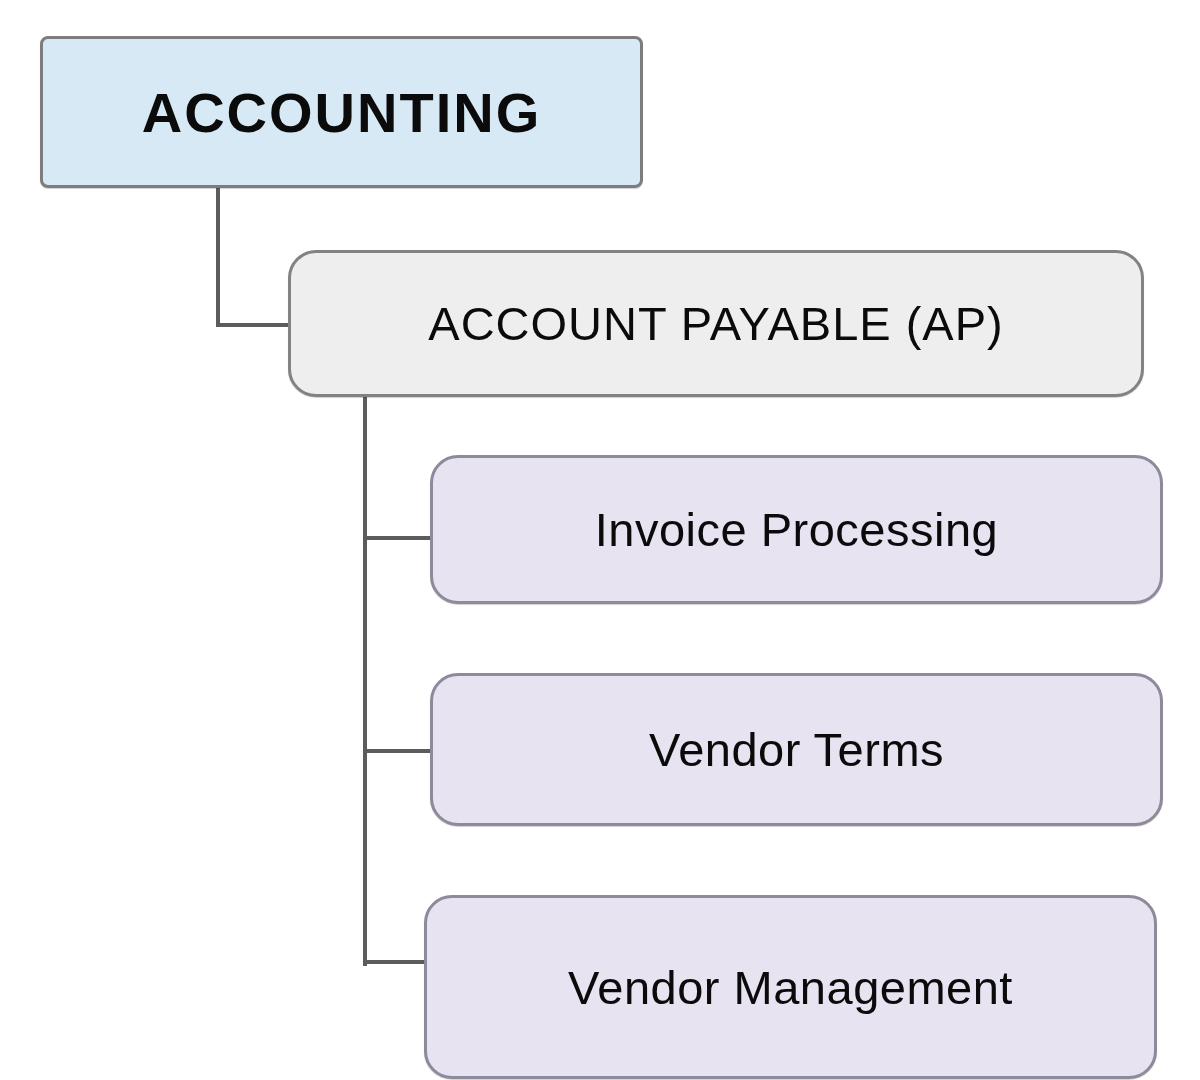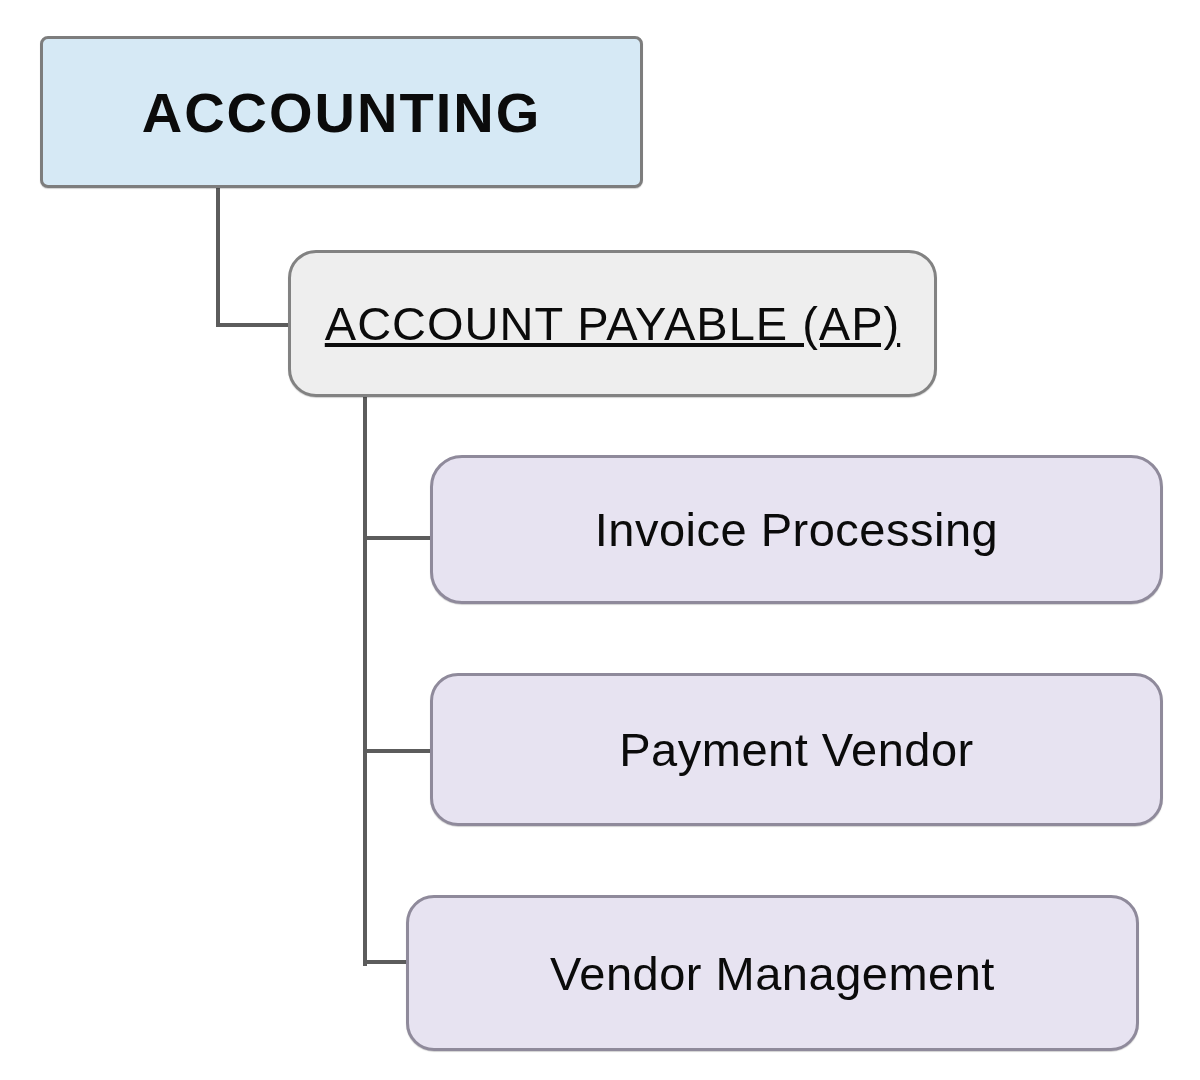--- a/index.html
+++ b/index.html
@@ -30,35 +30,34 @@
   .node-root {
     left: 40px; top: 36px;
     width: 603px; height: 152px;
     font-size: 56px;
     font-weight: 700;
     letter-spacing: 2px;
     border-radius: 8px;
   }
   .node-ap {
     left: 288px; top: 250px;
-    width: 649px; height: 147px;
+    width: 856px; height: 147px;
     font-size: 47px;
     font-weight: 400;
     letter-spacing: 1px;
-    text-decoration: underline;
   }
   .node-child {
     width: 733px;
     font-size: 47px;
     font-weight: 400;
     letter-spacing: 0.5px;
   }
   .node-invoice { left: 430px; top: 455px; height: 149px; }
   .node-payment { left: 430px; top: 673px; height: 153px; }
-  .node-vendor  { left: 406px; top: 895px; height: 156px; }
+  .node-vendor  { left: 424px; top: 895px; height: 184px; }
   .connector {
     position: absolute;
     background: #5c5c5c;
   }
   .conn-v1 { left: 216px; top: 188px; width: 4px;  height: 139px; }
   .conn-h1 { left: 216px; top: 323px; width: 74px; height: 4px;  }
   .conn-v2 { left: 363px; top: 397px; width: 4px;  height: 569px; }
   .conn-h2 { left: 363px; top: 536px; width: 69px; height: 4px;  }
   .conn-h3 { left: 363px; top: 749px; width: 69px; height: 4px;  }
   .conn-h4 { left: 363px; top: 960px; width: 69px; height: 4px;  }
@@ -76,25 +75,25 @@
   <div class="connector conn-h4" style="background: rgb(92, 92, 92);"></div>
 
   <div class="node node-root" style="background: rgb(214, 233, 245); border-color: rgb(125, 125, 125); color: rgb(11, 11, 11);">
     <span>ACCOUNTING</span>
   </div>
 
   <div class="node node-ap" style="background: rgb(238, 238, 238); border-color: rgb(130, 130, 130); color: rgb(11, 11, 11);">
     <span>ACCOUNT PAYABLE (AP)</span>
   </div>
 
-  <div class="node node-child node-invoice" style="background: rgb(231, 227, 241); border-color: rgb(143, 138, 155); color: rgb(11, 11, 11); border-radius: 32px;">
+  <div class="node node-child node-invoice" style="background: rgb(231, 227, 241); border-color: rgb(143, 138, 155); color: rgb(11, 11, 11);">
     <span>Invoice Processing</span>
   </div>
 
   <div class="node node-child node-payment" style="background: rgb(231, 227, 241); border-color: rgb(143, 138, 155); color: rgb(11, 11, 11);">
-    <span>Payment Vendor</span>
+    <span>Vendor Terms</span>
   </div>
 
   <div class="node node-child node-vendor" style="background: rgb(231, 227, 241); border-color: rgb(143, 138, 155); color: rgb(11, 11, 11);">
     <span>Vendor Management</span>
   </div>
 
 </div>
 
 </body></html>

